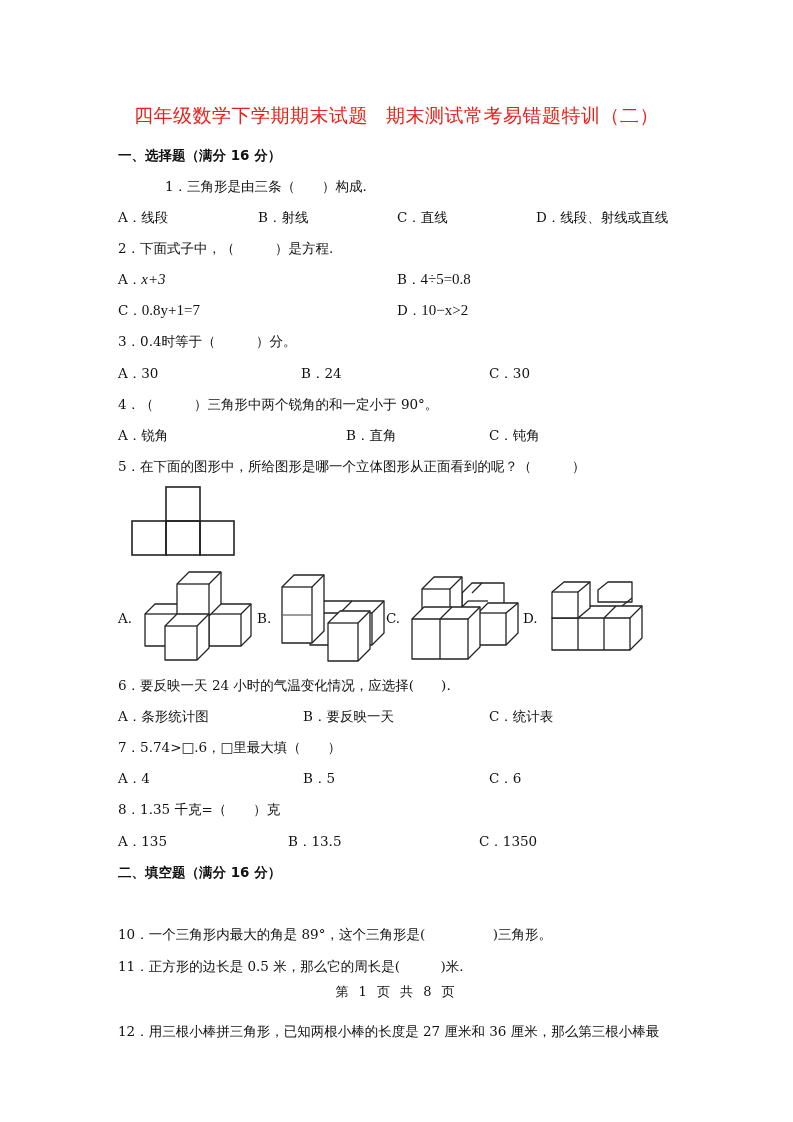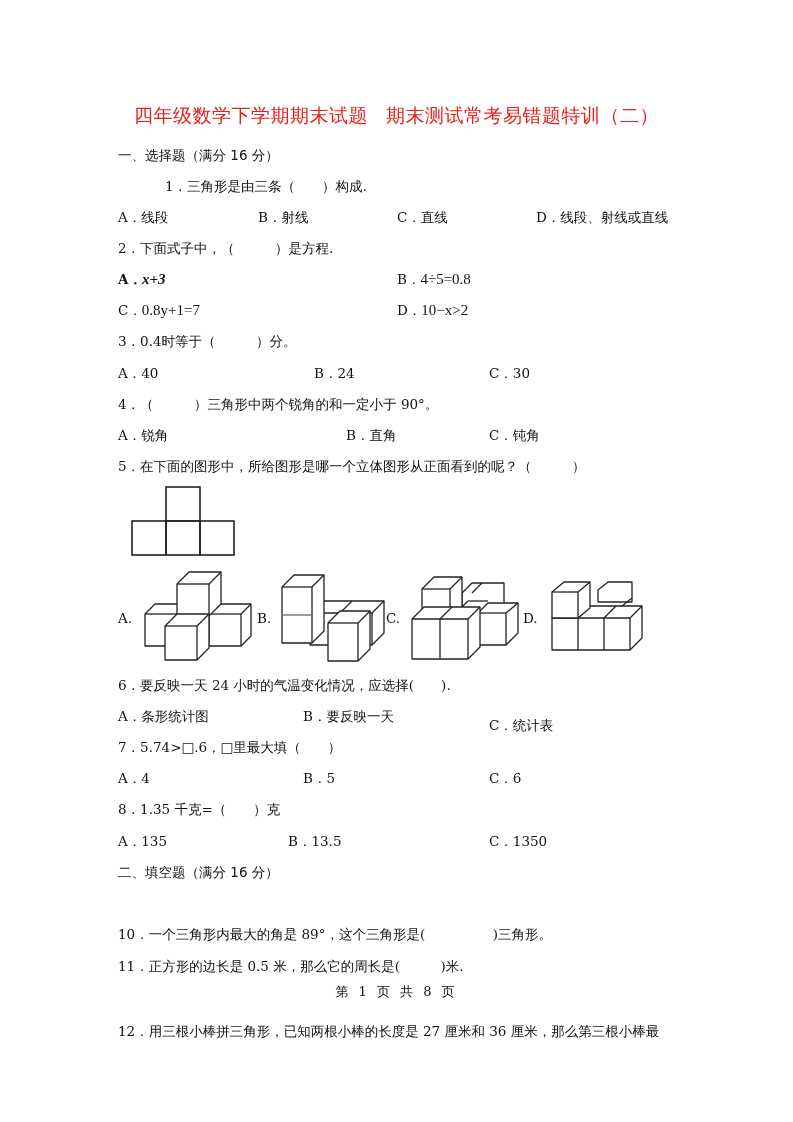--- a/index.html
+++ b/index.html
@@ -4,21 +4,21 @@
 <style>
   html, body { margin: 0; padding: 0; background: #ffffff; }
   body { width: 793px; height: 1122px; position: relative; overflow: hidden;
          font-family: "DejaVu Serif", "Liberation Serif", serif; color: #111; }
   .page { position: absolute; left: 0; top: 0; width: 793px; height: 1122px; }
   .title { position: absolute; left: 0; width: 793px; top: 103px; text-align: center;
            font-family: "DejaVu Sans", "Liberation Sans", sans-serif;
            font-size: 19px; color: #e8201c; letter-spacing: 0.5px; white-space: nowrap; }
   .title .gap { display: inline-block; width: 18px; }
   .line { position: absolute; left: 118px; font-size: 13.5px; white-space: nowrap; line-height: 18px; }
-  .section { font-family: "DejaVu Sans", "Liberation Sans", sans-serif; font-weight: normal; font-size: 13.5px; }
+  .section { font-family: "DejaVu Sans", "Liberation Sans", sans-serif; font-weight: bold; font-size: 13.5px; }
   .opt { position: absolute; font-size: 13.5px; white-space: nowrap; line-height: 18px; }
   .math { font-family: "Liberation Serif", "DejaVu Serif", serif; font-size: 15px; }
   .figure { position: absolute; }
   .footer { position: absolute; left: 0; width: 793px; top: 983px; text-align: center;
             font-size: 13px; letter-spacing: 3px; }
   svg { display: block; }
 </style>
 </head>
 <body>
 
@@ -30,36 +30,36 @@
 
   <div class="line section" style="top:146px;">一、选择题（满分 16 分）</div>
 
   <div class="line" style="top:177px;margin-left:47px;">1．三角形是由三条（　　）构成.</div>
   <div class="opt" style="left:118px;top:208px;">A．线段</div>
   <div class="opt" style="left:258px;top:208px;">B．射线</div>
   <div class="opt" style="left:397px;top:208px;">C．直线</div>
   <div class="opt" style="left:536px;top:208px;">D．线段、射线或直线</div>
 
   <div class="line" style="top:239px;">2．下面式子中，（　　　）是方程.</div>
-  <div class="opt" style="left:118px;top:270px;font-weight:bold;">
+  <div class="opt" style="left:118px;top:270px;">
     <span>A．</span><span class="math" style="font-style:italic;">x+3</span>
   </div>
   <div class="opt" style="left:397px;top:270px;">
     <span>B．</span><span class="math">4÷5=0.8</span>
   </div>
   <div class="opt" style="left:118px;top:301px;">
     <span>C．</span><span class="math">0.8y+1=7</span>
   </div>
   <div class="opt" style="left:397px;top:301px;">
     <span>D．</span><span class="math">10−x&gt;2</span>
   </div>
 
   <div class="line" style="top:332px;">3．0.4时等于（　　　）分。</div>
-  <div class="opt" style="left:118px;top:364px;">A．40</div>
-  <div class="opt" style="left:314px;top:364px;">B．24</div>
+  <div class="opt" style="left:118px;top:364px;">A．30</div>
+  <div class="opt" style="left:301px;top:364px;">B．24</div>
   <div class="opt" style="left:489px;top:364px;">C．30</div>
 
   <div class="line" style="top:395px;">4．（　　　）三角形中两个锐角的和一定小于 90°。</div>
   <div class="opt" style="left:118px;top:426px;">A．锐角</div>
   <div class="opt" style="left:303px;top:426px;margin-left:43px;">B．直角</div>
   <div class="opt" style="left:489px;top:426px;">C．钝角</div>
 
   <div class="line" style="top:457px;">5．在下面的图形中，所给图形是哪一个立体图形从正面看到的呢？（　　　）</div>
 
   <div class="figure" style="left:130px;top:485px;">
@@ -178,31 +178,31 @@
         <line x1="2" y1="12" x2="28" y2="12"></line>
           <line x1="28" y1="12" x2="40" y2="2"></line>
           <line x1="28" y1="12" x2="28" y2="38"></line>
       </g>
     </svg>
   </div>
 
   <div class="line" style="top:676px;">6．要反映一天 24 小时的气温变化情况，应选择(　　).</div>
   <div class="opt" style="left:118px;top:707px;">A．条形统计图</div>
   <div class="opt" style="left:303px;top:707px;">B．要反映一天</div>
-  <div class="opt" style="left:489px;top:707px;margin-top:9px;">C．统计表</div>
+  <div class="opt" style="left:489px;top:707px;">C．统计表</div>
 
   <div class="line" style="top:738px;">7．5.74&gt;□.6，□里最大填（　　）</div>
   <div class="opt" style="left:118px;top:769px;">A．4</div>
   <div class="opt" style="left:303px;top:769px;">B．5</div>
   <div class="opt" style="left:489px;top:769px;">C．6</div>
 
   <div class="line" style="top:800px;">8．1.35 千克=（　　）克</div>
   <div class="opt" style="left:118px;top:832px;">A．135</div>
   <div class="opt" style="left:288px;top:832px;">B．13.5</div>
-  <div class="opt" style="left:489px;top:832px;">C．1350</div>
+  <div class="opt" style="left:479px;top:832px;">C．1350</div>
 
   <div class="line section" style="top:863px;">二、填空题（满分 16 分）</div>
 
   <div class="line" style="top:925px;">10．一个三角形内最大的角是 89°，这个三角形是(　　　　　)三角形。</div>
   <div class="line" style="top:957px;">11．正方形的边长是 0.5 米，那么它的周长是(　　　)米.</div>
   <div class="line" style="top:988px;margin-top:34px;">12．用三根小棒拼三角形，已知两根小棒的长度是 27 厘米和 36 厘米，那么第三根小棒最</div>
 
   <div class="footer">第 1 页 共 8 页</div>
 </div>
 

